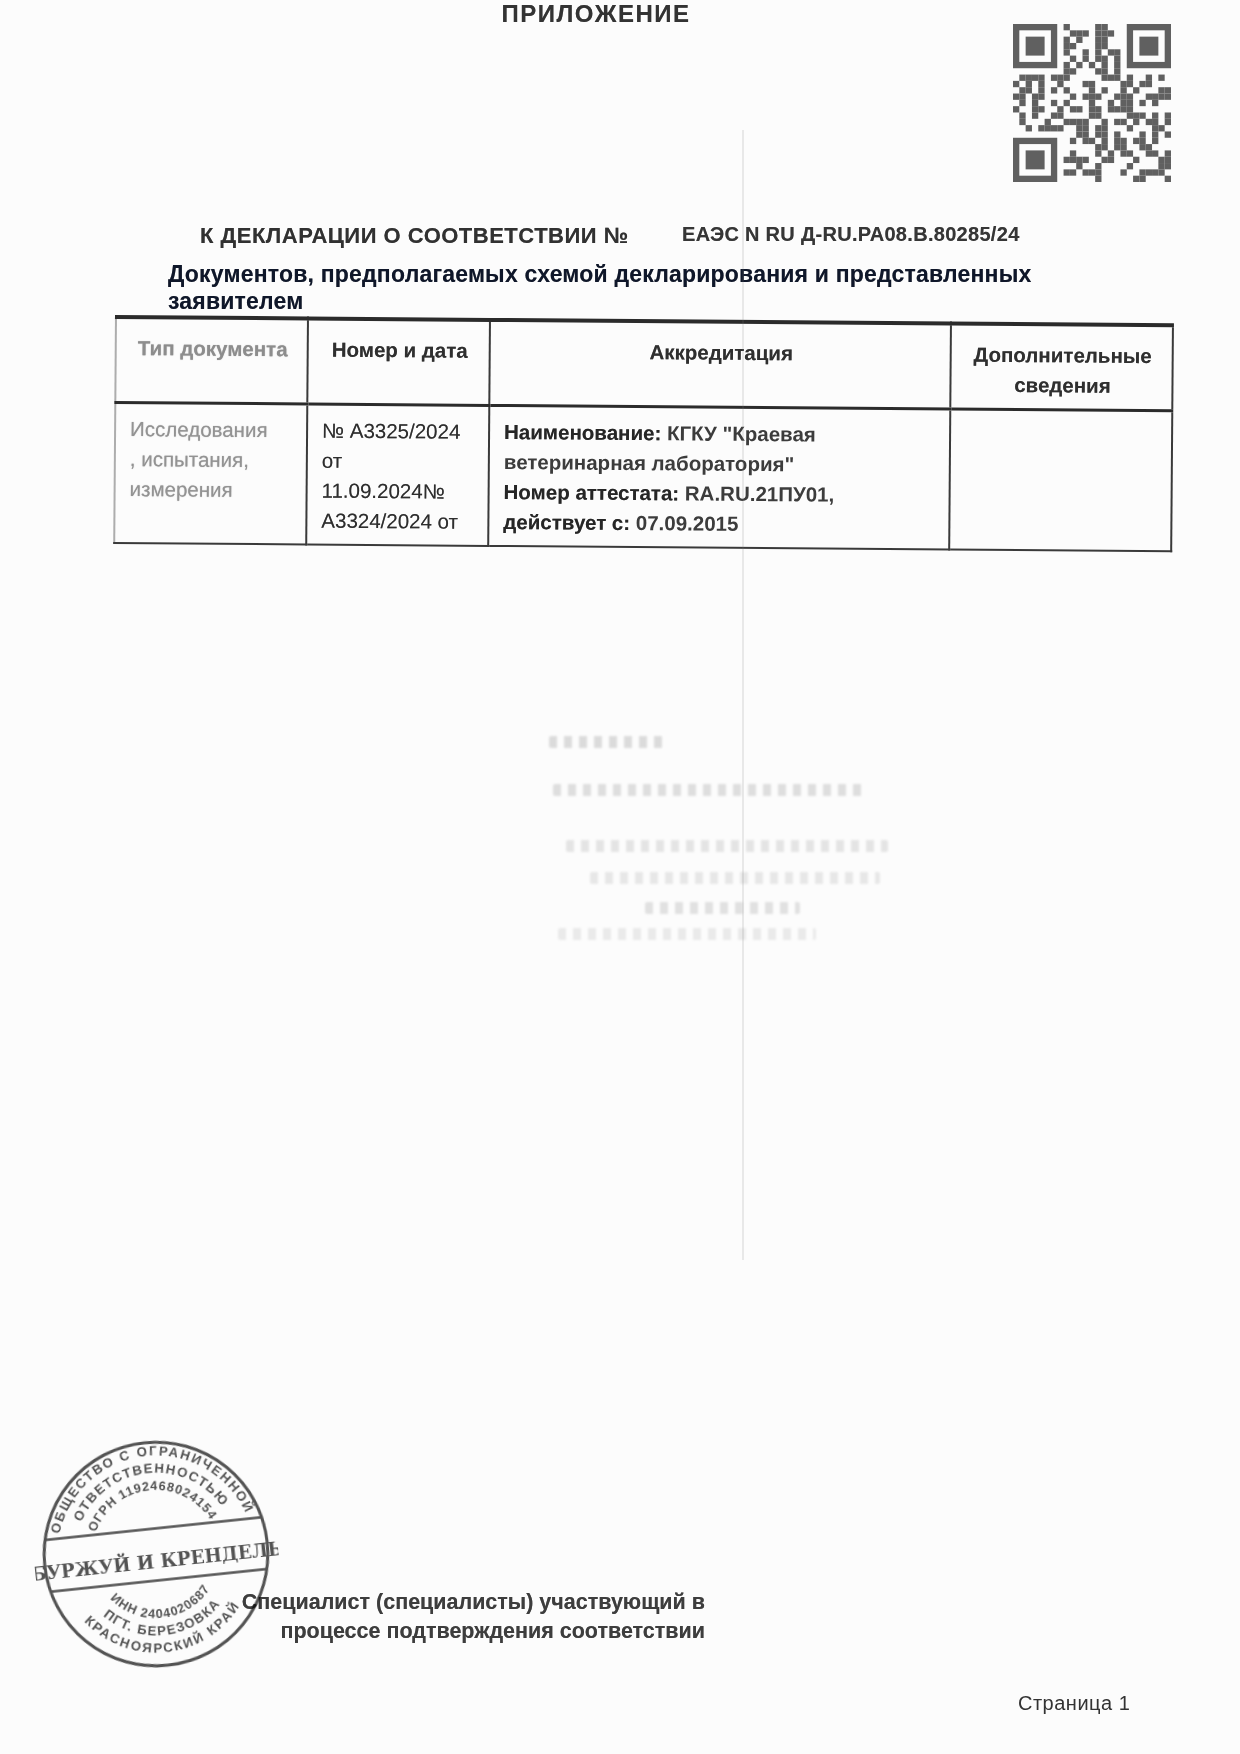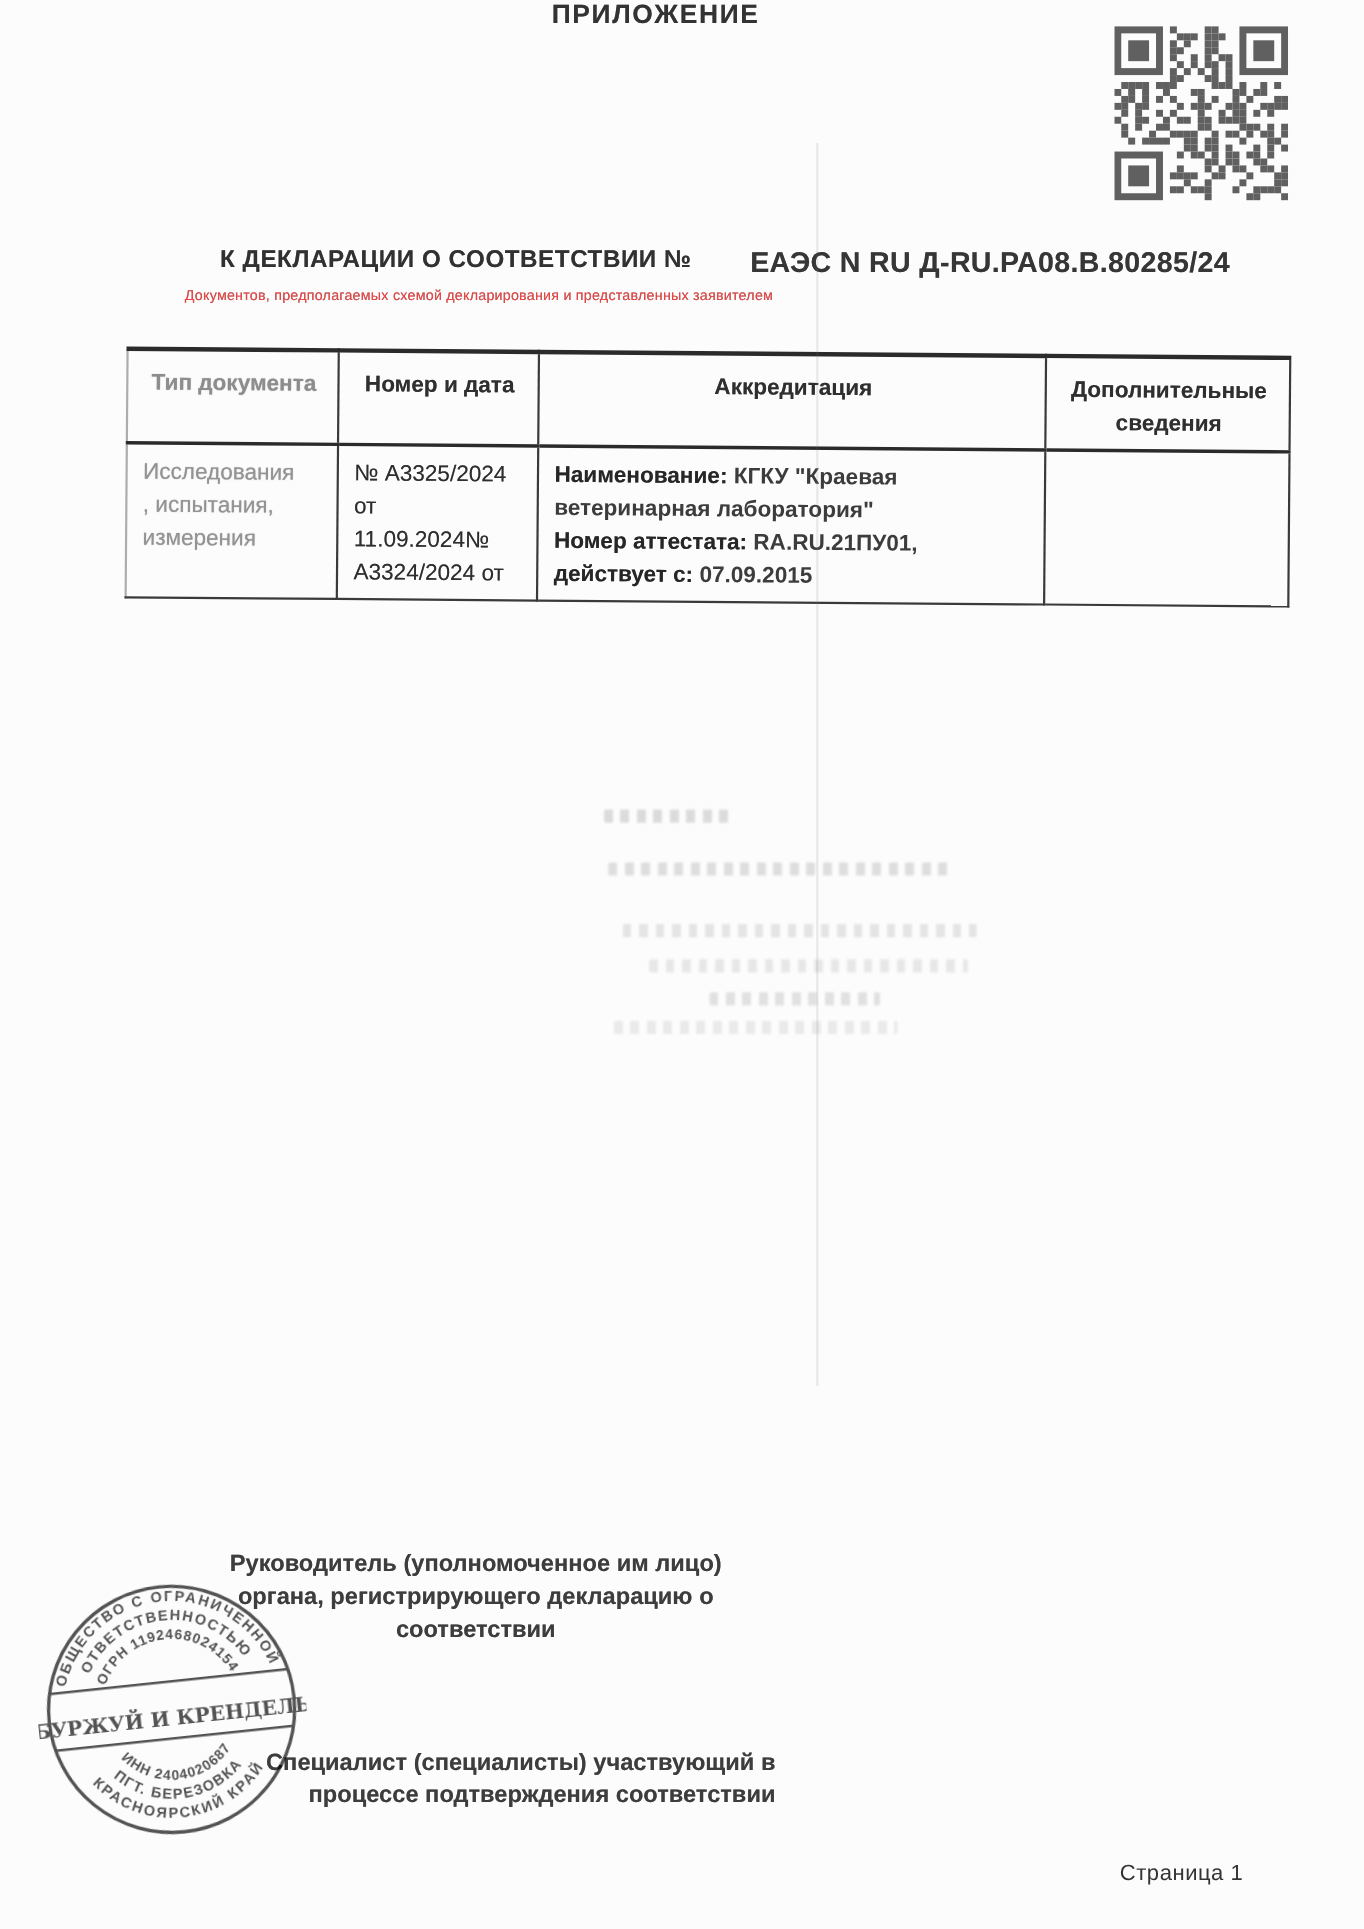--- a/index.html
+++ b/index.html
@@ -7,23 +7,23 @@
     position:relative;width:1240px;height:1754px;margin:0 auto;
     background:#fcfcfc;overflow:hidden;
     font-family:"Liberation Sans",sans-serif;color:#2e2e2e;
   }
   .abs{position:absolute;}
   .scan-ink{text-shadow:0 0 .6px rgba(40,40,40,.55);}
   
   #doc-title{left:0;top:170;width:1192px;text-align:center;
     font-size:24px;font-weight:700;letter-spacing:1.5px;color:#333;}
   #subtitle-label{left:200px;top:223px;font-size:22px;font-weight:700;letter-spacing:.5px;color:#313131;}
-  #declaration-number{left:682px;top:223px;font-size:26px;font-weight:700;letter-spacing:.3px;color:#363636;}
-  #intro-line{left:168px;top:261px;width:900px;font-size:13px;font-weight:400;
-    letter-spacing:.2px;color:#ef4444;}
+  #declaration-number{left:682px;top:223px;font-size:20px;font-weight:700;letter-spacing:.3px;color:#363636;}
+  #intro-line{left:168px;top:261px;width:900px;font-size:23px;font-weight:700;
+    letter-spacing:.2px;color:#0f172a;}
   
   #table-wrap{left:115px;top:315px;width:1057px;transform:rotate(.45deg);transform-origin:0 0;}
   table#docs-table{border-collapse:collapse;table-layout:fixed;width:1057px;
     border-top:4px solid #2b2b2b;}
   #docs-table th,#docs-table td{border:2.5px solid #3a3a3a;vertical-align:top;
     font-size:20.5px;line-height:30px;padding:10px 12px 8px 14px;}
   #docs-table col.c0{width:192px;}#docs-table col.c1{width:182px;}
   #docs-table col.c2{width:461px;}#docs-table col.c3{width:222px;}
   #docs-table th{height:48px;font-weight:700;text-align:center;color:#2f2f2f;
     border-bottom:3px solid #2b2b2b;padding-top:14px;}
@@ -320,25 +320,20 @@
   </div>
 
   <div class="ghost abs" style="left:549px;top:736px;width:114px;opacity:.55;"></div>
   <div class="ghost abs" style="left:553px;top:784px;width:313px;"></div>
   <div class="ghost abs" style="left:566px;top:840px;width:322px;opacity:.4;"></div>
   <div class="ghost abs" style="left:590px;top:872px;width:290px;opacity:.35;"></div>
   <div class="ghost abs" style="left:645px;top:902px;width:155px;opacity:.45;"></div>
   <div class="ghost abs" style="left:558px;top:928px;width:258px;opacity:.3;"></div>
   <div id="fold-crease" class="abs"></div>
 
-  <div id="registrar-block" class="abs scan-ink">
-    <div>Руководитель (уполномоченное им лицо)</div>
-    <div>органа, регистрирующего декларацию о</div>
-    <div>соответствии</div>
-  </div>
   <div id="specialist-block" class="abs scan-ink">
     <div>Специалист (специалисты) участвующий в</div>
     <div>процессе подтверждения соответствии</div>
   </div>
 
   <svg id="stamp" class="abs" viewBox="0 0 240 240" xmlns="http://www.w3.org/2000/svg">
     <defs>
       <path id="arcTopOuter" d="M 23 120 A 97 97 0 0 1 217 120"></path>
       <path id="arcTopMid" d="M 40 120 A 80 80 0 0 1 200 120"></path>
       <path id="arcTopInner" d="M 57 120 A 63 63 0 0 1 183 120"></path>

